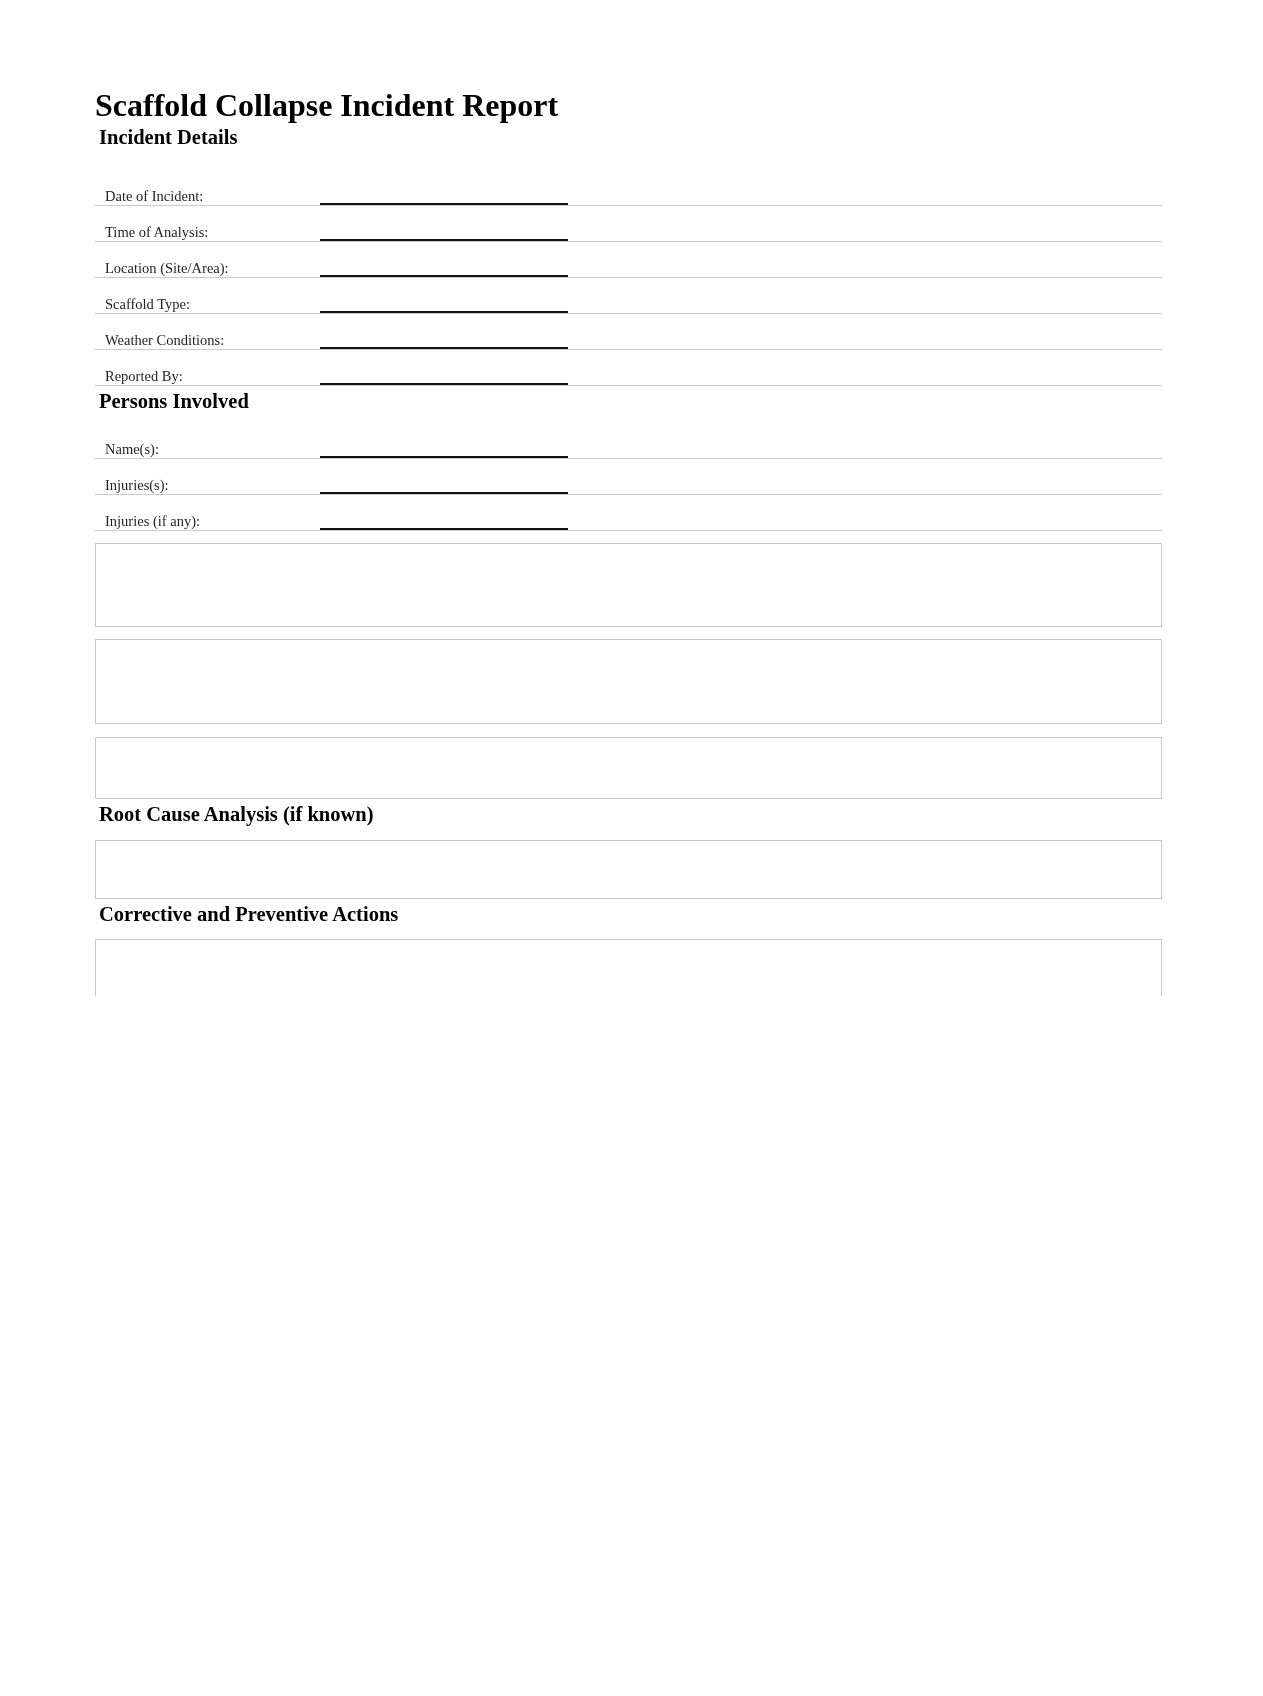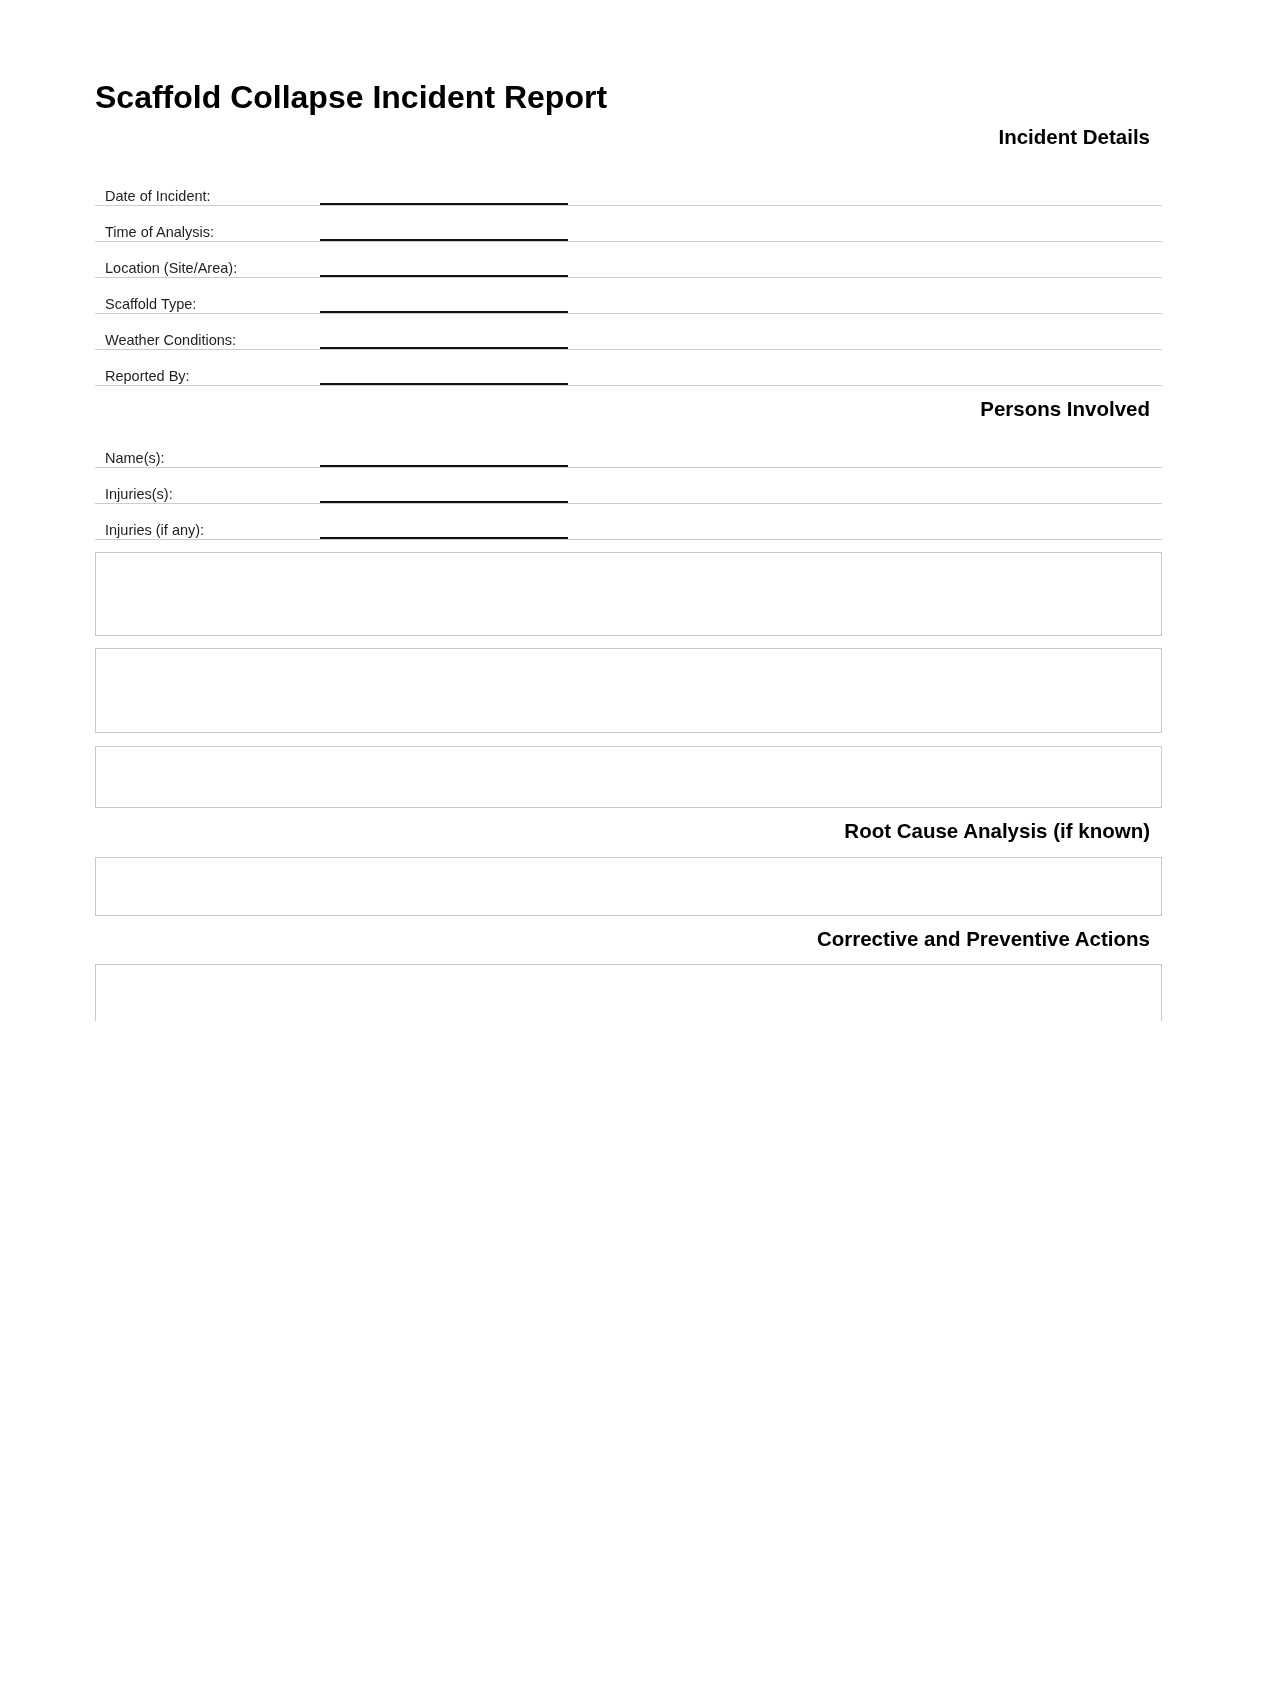--- a/index.html
+++ b/index.html
@@ -17,38 +17,38 @@
     height:1696px;
     background:var(--page-bg);
     font-family:"Liberation Sans", sans-serif;
     color:var(--text);
     position:relative;
     overflow:hidden;
   }
   .page{
     position:absolute;
     left:95px;
-    top:4px;
+    top:12px;
     width:1067px;
+    font-family:Liberation Serif, serif;
   }
   h1.doc-title{
     margin:76px 0 0 0;
     font-size:32px;
     line-height:34px;
     font-weight:bold;
     color:var(--heading);
     letter-spacing:0;
   }
   h2.section-heading{
-    margin:12px;
+    margin:4px;
     font-size:20.5px;
     line-height:22px;
     font-weight:bold;
     color:var(--heading);
-    text-align:right;
   }
   .mt-incident{ margin-top:33px; }
   .mt-persons{ margin-top:31px; }
   .mt-detailed{ margin-top:36px; }
   .mt-immediate{ margin-top:40px; }
   .mt-root{ margin-top:37px; }
   .mt-corrective{ margin-top:37px; }
 
   .field-table{ margin-top:22px; width:100%; }
   .field-table.persons{ margin-top:11px; }

